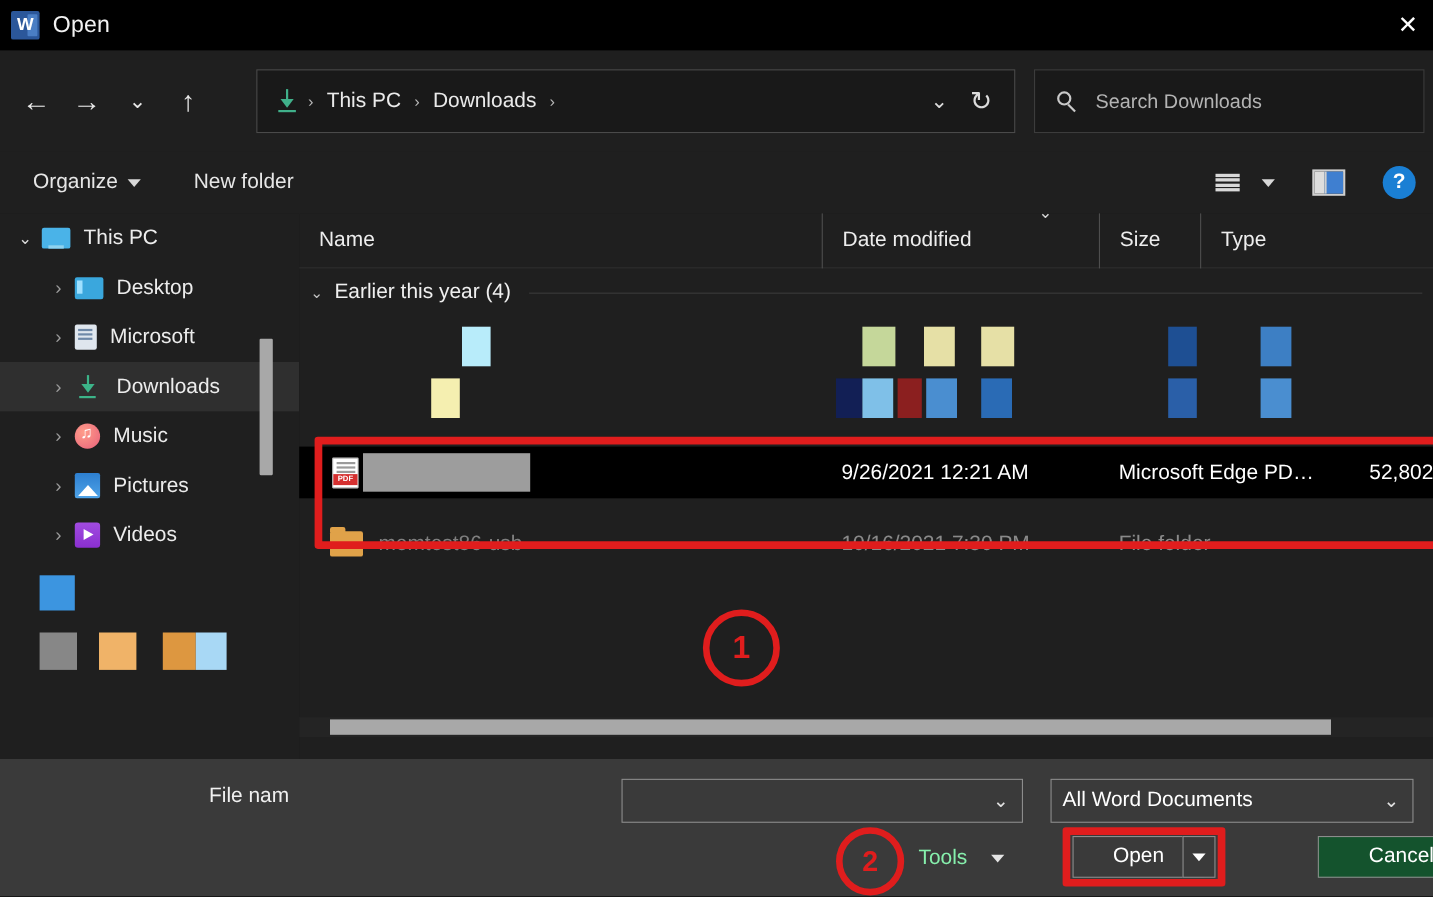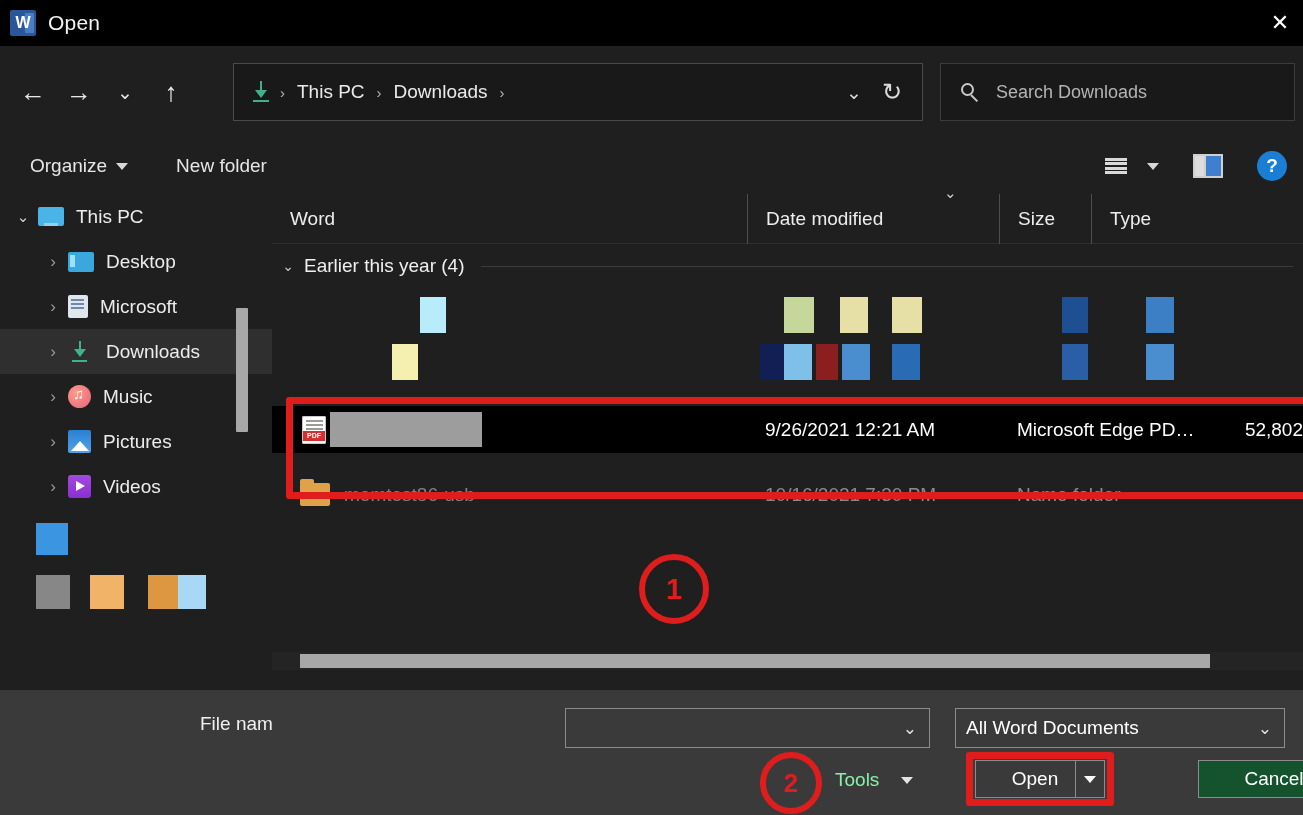--- a/index.html
+++ b/index.html
@@ -251,21 +251,21 @@
     position: absolute; left: 28px; top: 2px; width: 910px; height: 14px;
     background: #a8a8a8;
   }
 
   
   .bottombar {
     position: absolute; left: 0; top: 690px; width: 1303px; height: 125px;
     background: #3a3a3a;
   }
   .filename-label {
-    position: absolute; left: 200px; top: 713px; color: #f0f0f0; font-size: 19px;
+    position: absolute; left: 190px; top: 713px; color: #f0f0f0; font-size: 19px;
   }
   .filename-combo {
     position: absolute; left: 565px; top: 708px; width: 365px; height: 40px;
     border: 1px solid #8c8c8c; background: #3a3a3a; display: flex; align-items: center;
   }
   .filename-input {
     flex: 1; background: transparent; border: none; outline: none; color: #ffffff;
     font-size: 18px; padding-left: 10px; font-family: "Liberation Sans", sans-serif;
   }
   .combo-chev { color: #e0e0e0; font-size: 17px; padding: 0 12px; }
@@ -436,21 +436,21 @@
       <div class="redact" style="left: 90px; top: 575px; width: 34px; height: 34px; background: rgb(240, 179, 104); position: absolute;"></div>
       <div class="redact" style="left: 148px; top: 575px; width: 30px; height: 34px; background: rgb(221, 151, 64); position: absolute;"></div>
       <div class="redact" style="left: 178px; top: 575px; width: 28px; height: 34px; background: rgb(168, 216, 245); position: absolute;"></div>
     </div>
   <div class="side-scroll"></div>
 
   <div class="filelist">
 
     <div class="colhead">
       <div class="col col-name">
-        <span>Word</span>
+        <span>Name</span>
       </div>
       <div class="col col-date">
         <span>Date modified</span>
         <div class="sort-chev">⌄</div>
       </div>
       <div class="col col-size">
         <span>Size</span>
       </div>
       <div class="col col-type">
         <span>Type</span>
@@ -505,21 +505,21 @@
 
     <div class="row" style="top:277px;">
       <div class="cell cell-name">
         <div class="folder-ico"></div>
         <div class="folder-name">memtest86-usb</div>
       </div>
       <div class="cell cell-date" style="opacity:.55;">
         <span>10/16/2021 7:30 PM</span>
       </div>
       <div class="cell cell-type" style="opacity:.55;">
-        <span>Name folder</span>
+        <span>File folder</span>
       </div>
     </div>
 
     <div class="hscroll-track">
       <div class="hscroll-thumb"></div>
     </div>
   </div>
 
   <div class="bottombar"></div>
 

